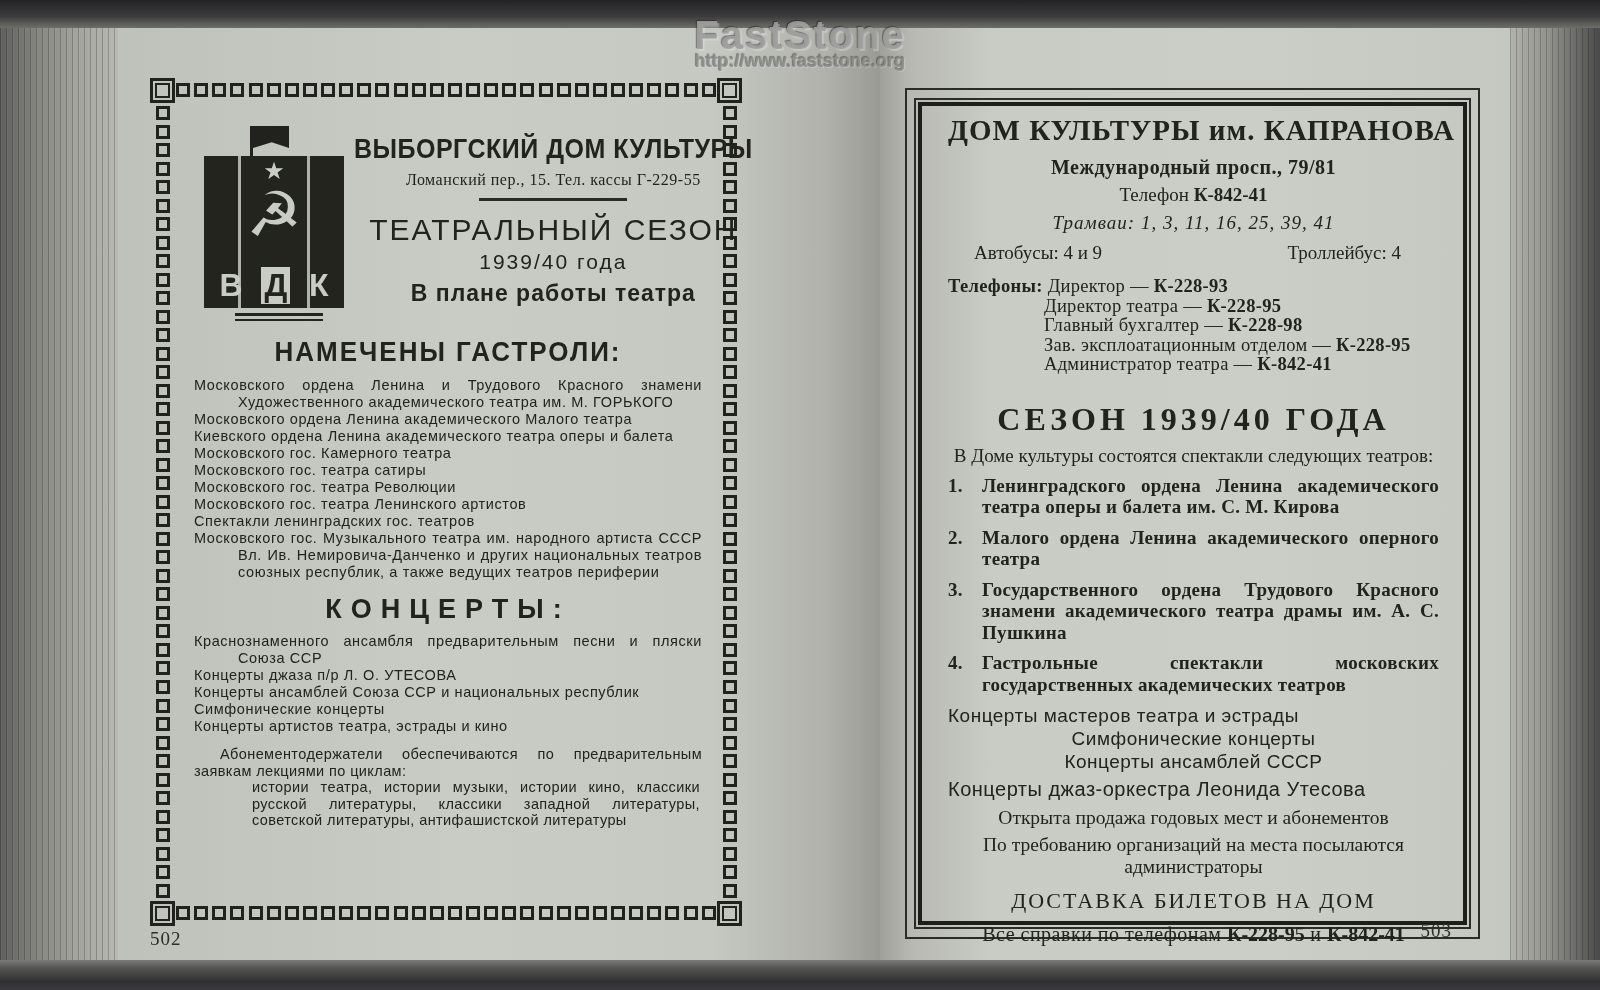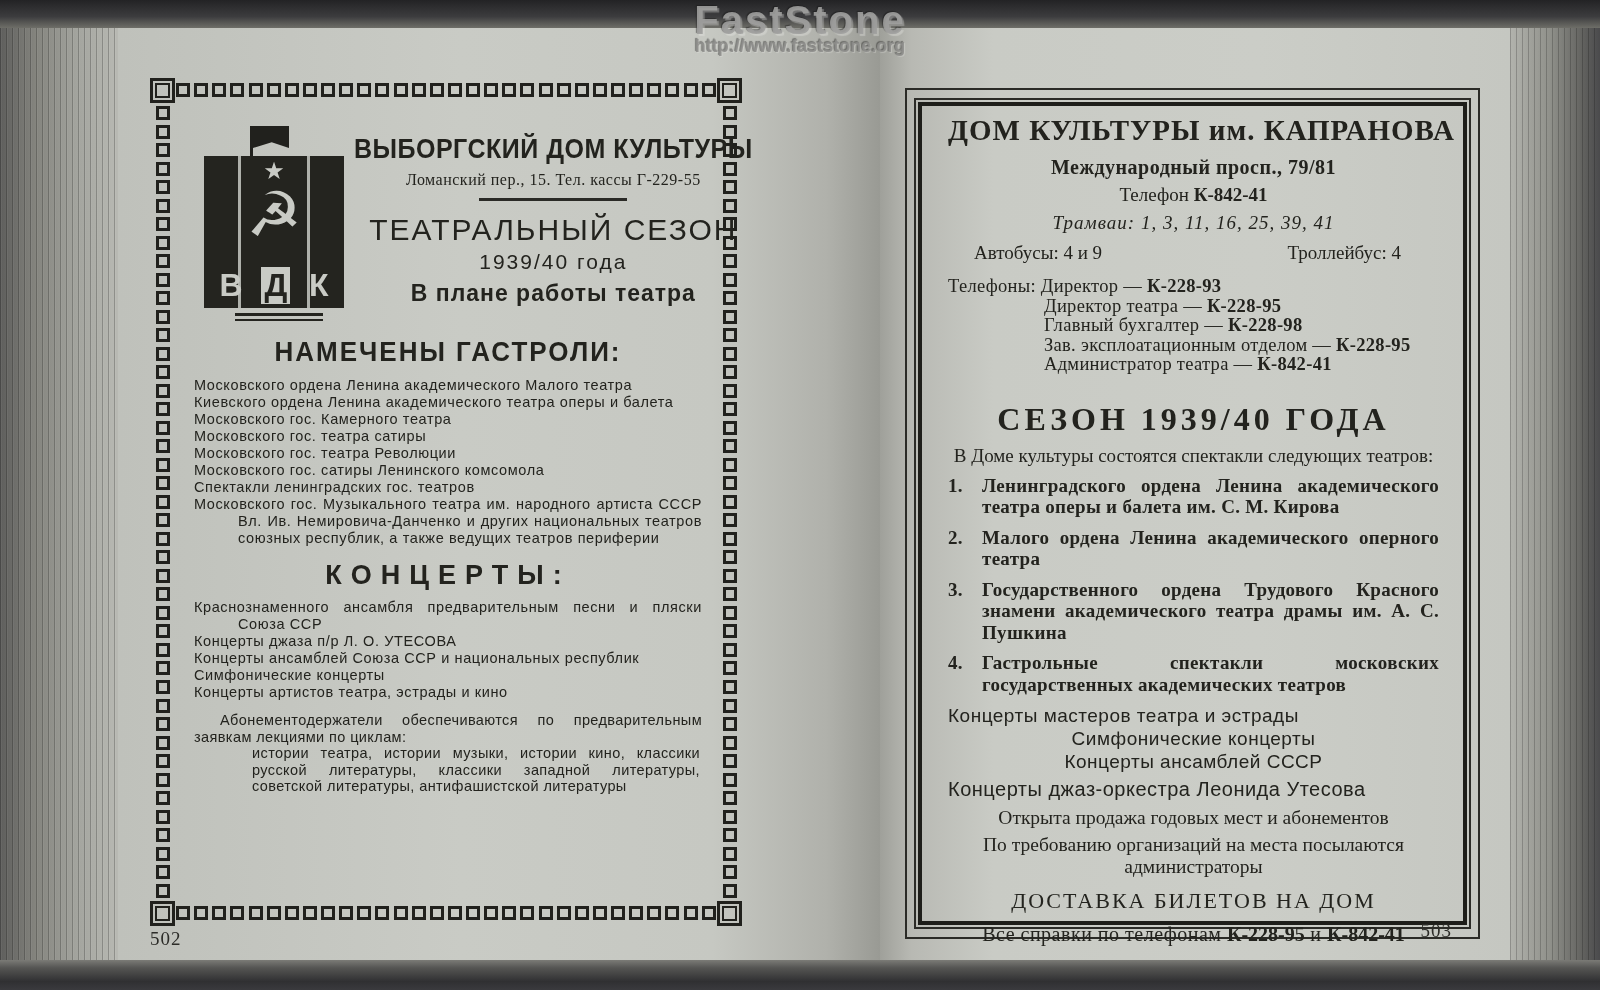--- a/index.html
+++ b/index.html
@@ -26,21 +26,21 @@
   .page-right { position:absolute; top:28px; bottom:30px; left:880px; width:630px;
               background:linear-gradient(90deg,#9fa09a 0%,#b8b9b3 5%,#c9cbc5 18%,#cbcdc7 60%,#c5c7c1 100%); }
 
   .page-num { position:absolute; font-family:"Liberation Serif",serif; font-size:19px; color:#2c2c28; letter-spacing:1px; }
   .pn-left { left:32px; bottom:10px; }
   .pn-right { right:58px; bottom:18px; }
 
   
   .watermark { position:absolute; top:0; left:0; right:0; text-align:center; z-index:50; pointer-events:none; }
   .wm-title { font-size:40px; font-weight:bold; letter-spacing:2px; color:rgba(160,160,158,.9);
-              text-shadow:2px 2px 1px rgba(235,235,233,.35), -1px -1px 1px rgba(20,20,20,.45); line-height:40px; }
+              text-shadow:2px 2px 1px rgba(235,235,233,.35), -1px -1px 1px rgba(20,20,20,.45); line-height:40px;margin-top:15px; }
   .wm-url { font-size:18px; font-weight:bold; color:rgba(140,140,138,.85); margin-top:-4px;
               text-shadow:1px 1px 1px rgba(235,235,233,.3), -1px -1px 1px rgba(20,20,20,.4); }
 
   
   .lframe { position:absolute; left:32px; top:50px; width:592px; height:848px; }
   .chain-h { position:absolute; left:26px; right:26px; height:15px; display:flex; justify-content:space-between; }
   .chain-h.top { top:5px; } .chain-h.bottom { bottom:5px; }
   .chain-v { position:absolute; top:28px; bottom:28px; width:15px; display:flex; flex-direction:column; justify-content:space-between; align-items:center; }
   .chain-v.left { left:5px; } .chain-v.right { right:5px; }
   .sq { width:14px; height:14px; border:3px solid #21211d; flex:0 0 auto; }
@@ -88,21 +88,21 @@
   .rframe3 { border:4px solid #1e1e1a; height:100%; }
   .rcontent { height:100%; padding:8px 24px 11px 26px; font-family:"Liberation Serif",serif; }
 
   .rp-title { text-align:center; font-size:29px; font-weight:bold; letter-spacing:1px; white-space:nowrap; }
   .rp-address { text-align:center; font-size:20px; font-weight:bold; margin-top:9px; letter-spacing:0.5px; }
   .rp-phone { text-align:center; font-size:19px; margin-top:5px; }
   .rp-trams { text-align:center; font-size:19px; margin-top:6px; letter-spacing:1px;font-style:italic; }
   .rp-busrow { display:flex; justify-content:space-between; font-size:19px; margin-top:8px; padding:0 38px 0 26px; }
   .phones { margin-top:13px; font-size:18.5px; line-height:19.5px; padding-left:96px; letter-spacing:0.3px; }
   .phones .first { text-indent:-96px; }
-  .ph-label { font-weight:normal; }
+  .ph-label { font-weight:bold; }
   .ph-num { font-weight:bold; }
   .rp-season-title { text-align:center; font-size:32px; font-weight:bold; letter-spacing:4px; margin-top:26px; }
   .rp-intro { text-align:center; font-size:19px; line-height:21px; margin-top:7px; }
   .season-list { margin-top:9px; font-size:19px; font-weight:bold; line-height:21.5px; }
   .season-item { padding-left:34px; text-indent:-34px; text-align:justify; margin-bottom:9px; letter-spacing:0.3px; }
   .season-item .num { display:inline-block; width:34px; text-indent:0; }
   .rconcerts { font-family:"Liberation Sans",sans-serif; font-size:19px; line-height:23px; letter-spacing:0.5px; }
   .rc-center { text-align:center; }
   .rc-jazz { font-size:20px; margin-top:5px; }
   .rnote { text-align:center; font-size:19.5px; margin-top:6px; }
@@ -304,26 +304,27 @@
             <div class="lp-address">Ломанский пер., 15. Тел. кассы Г-229-55</div>
             <div class="lp-rule"></div>
             <div class="lp-season">ТЕАТРАЛЬНЫЙ СЕЗОН</div>
             <div class="lp-years">1939/40 года</div>
             <div class="lp-plan">В плане работы театра</div>
           </div>
         </div>
 
         <div class="tours-heading">НАМЕЧЕНЫ ГАСТРОЛИ:</div>
         <div class="plainlist">
+          <div class="hang">Московского ордена Ленина и Трудового Красного знамени Художественного академического театра им. М. ГОРЬКОГО</div>
           <div class="hang">Московского ордена Ленина академического Малого театра</div>
           <div class="hang">Киевского ордена Ленина академического театра оперы и балета</div>
           <div class="hang">Московского гос. Камерного театра</div>
           <div class="hang">Московского гос. театра сатиры</div>
           <div class="hang">Московского гос. театра Революции</div>
-          <div class="hang">Московского гос. сатиры Ленинского комсомола</div>
+          <div class="hang">Московского гос. театра Ленинского артистов</div>
           <div class="hang">Спектакли ленинградских гос. театров</div>
           <div class="hang">Московского гос. Музыкального театра им. народного артиста СССР Вл. Ив. Немировича-Данченко и других национальных театров союзных республик, а также ведущих театров периферии</div>
         </div>
 
         <div class="concerts-heading">КОНЦЕРТЫ:</div>
         <div class="plainlist">
           <div class="hang">Краснознаменного ансамбля предварительным песни и пляски Союза ССР</div>
           <div class="hang">Концерты джаза п/р Л. О. УТЕСОВА</div>
           <div class="hang">Концерты ансамблей Союза ССР и национальных республик</div>
           <div class="hang">Симфонические концерты</div>

